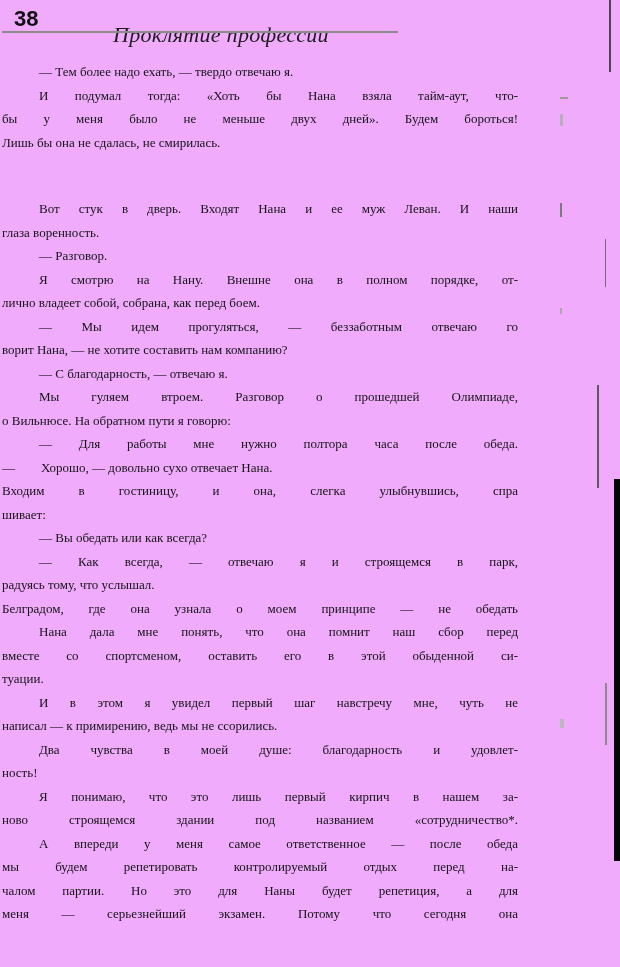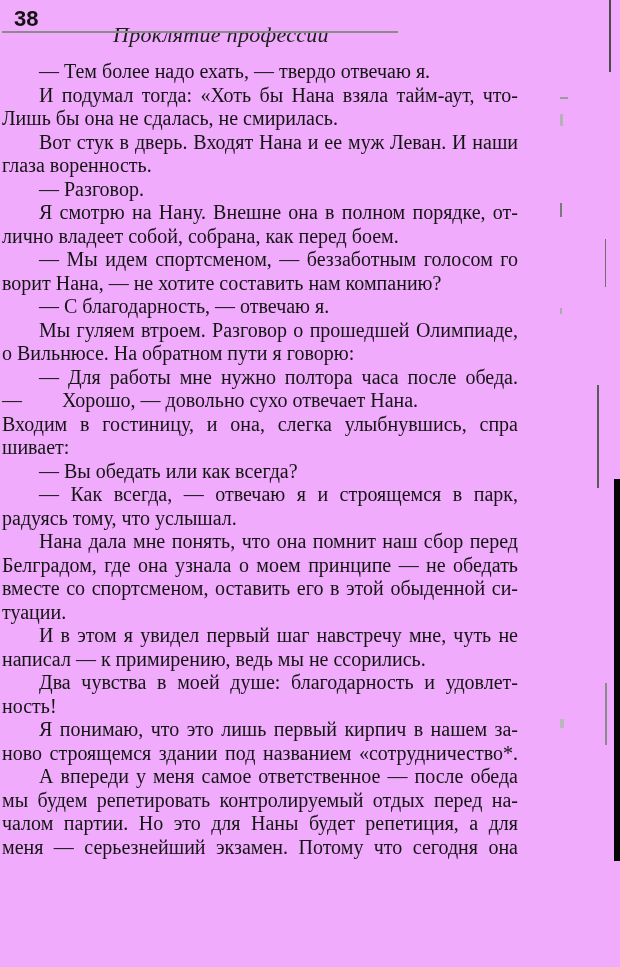--- a/index.html
+++ b/index.html
@@ -25,27 +25,27 @@
   }
   .header-rule{
     position:absolute;left:2px;top:31px;width:396px;height:2px;
     background:#8b8b8b;
   }
   
   .page-body{
     position:absolute;left:2px;top:60px;width:516px;
   }
   .line{
-    font-size:20px;line-height:23.5px;color:#141414;
+    font-size:13px;line-height:23.5px;color:#141414;
     width:516px;
     font-family:Liberation Serif, serif;
   }
   .line.indent{text-indent:37px;}
   .line.just{text-align:justify;text-align-last:justify;}
-  .line.gap{}
+  .line.gap{margin-top:43px;}
   
   .art{position:absolute;}
   .a1{left:609px;top:0;width:2px;height:72px;background:#4a4a4a;}
   .a2{left:605px;top:239px;width:1px;height:48px;background:#6f6f6f;}
   .a3{left:597px;top:385px;width:2px;height:103px;background:#5a5a5a;}
   .a4{left:614px;top:479px;width:6px;height:382px;background:#060606;}
   .a5{left:605px;top:683px;width:2px;height:62px;background:#8a8a8a;}
   .s1{left:560px;top:97px;width:8px;height:2px;background:#9a9a9a;}
   .s2{left:560px;top:114px;width:3px;height:12px;background:#b3b3b3;}
   .s3{left:560px;top:203px;width:2px;height:14px;background:#7a7a7a;}
@@ -58,40 +58,41 @@
 <div class="page">
   <header class="page-header">
     <span class="page-number">38</span>
     <span class="running-title">Проклятие профессии</span>
     <div class="header-rule"></div>
   </header>
 
   <main class="page-body">
       <div class="line indent">— Тем более надо ехать, — твердо отвечаю я.</div>
       <div class="line indent just">И подумал тогда: «Хоть бы Нана взяла тайм-аут, что-</div>
+      <div class="line just">бы у меня было не меньше двух дней». Будем бороться!</div>
       <div class="line">Лишь бы она не сдалась, не смирилась.</div>
       <div class="line indent just gap">Вот стук в дверь. Входят Нана и ее муж Леван. И наши</div>
       <div class="line">глаза воренность.</div>
       <div class="line indent">— Разговор.</div>
       <div class="line indent just">Я смотрю на Нану. Внешне она в полном порядке, от-</div>
       <div class="line">лично владеет собой, собрана, как перед боем.</div>
-      <div class="line indent just">— Мы идем спортсменом, — беззаботным голосом го</div>
+      <div class="line indent just">— Мы идем прогуляться, — беззаботным отвечаю го</div>
       <div class="line">ворит Нана, — не хотите составить нам компанию?</div>
       <div class="line indent">— С благодарность, — отвечаю я.</div>
       <div class="line indent just">Мы гуляем втроем. Разговор о прошедшей Олимпиаде,</div>
       <div class="line">о Вильнюсе. На обратном пути я говорю:</div>
       <div class="line indent just">— Для работы мне нужно полтора часа после обеда.</div>
       <div class="line">—  Хорошо, — довольно сухо отвечает Нана.</div>
       <div class="line just">Входим в гостиницу, и она, слегка улыбнувшись, спра</div>
       <div class="line">шивает:</div>
       <div class="line indent">— Вы обедать или как всегда?</div>
       <div class="line indent just">— Как всегда, — отвечаю я и строящемся в парк,</div>
       <div class="line">радуясь тому, что услышал.</div>
+      <div class="line just">Белградом, где она узнала о моем принципе — не обедать</div>
       <div class="line indent just">Нана дала мне понять, что она помнит наш сбор перед</div>
-      <div class="line just">Белградом, где она узнала о моем принципе — не обедать</div>
       <div class="line just">вместе со спортсменом, оставить его в этой обыденной си-</div>
       <div class="line">туации.</div>
       <div class="line indent just">И в этом я увидел первый шаг навстречу мне, чуть не</div>
       <div class="line">написал — к примирению, ведь мы не ссорились.</div>
       <div class="line indent just">Два чувства в моей душе: благодарность и удовлет-</div>
       <div class="line">ность!</div>
       <div class="line indent just">Я понимаю, что это лишь первый кирпич в нашем за-</div>
       <div class="line just">ново строящемся здании под названием «сотрудничество*.</div>
       <div class="line indent just">А впереди у меня самое ответственное — после обеда</div>
       <div class="line just">мы будем репетировать контролируемый отдых перед на-</div>

